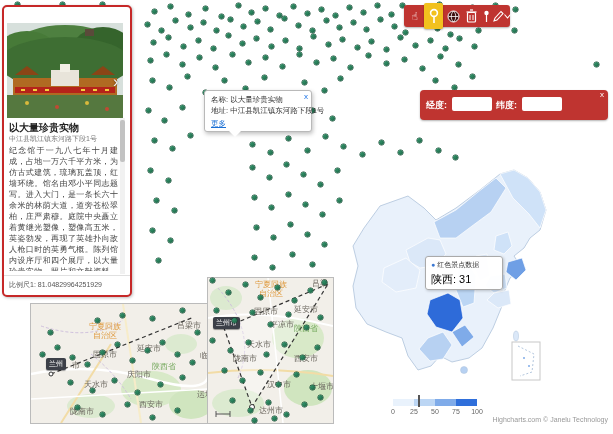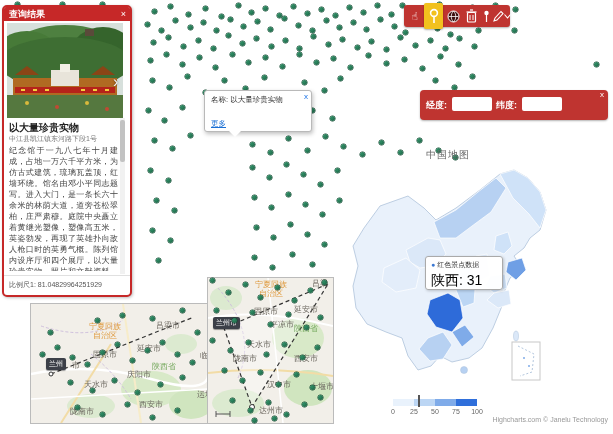--- a/index.html
+++ b/index.html
@@ -60,21 +60,21 @@
         border-radius:3px;font-size:9px;color:#333;line-height:18px;text-align:center;cursor:pointer;margin-left:46px;}
   .coords-close{position:absolute;right:4px;top:0px;color:#fff;font-size:8px;}
   
   .china-title{position:absolute;left:352px;top:148px;width:192px;text-align:center;font-size:10px;color:#666;
         letter-spacing:1px;z-index:4;}
   .china-svg{position:absolute;left:348px;top:158px;z-index:3;}
   .china-tip{position:absolute;left:425px;top:256px;width:76px;height:32px;background:rgba(255,255,255,.96);
         border:1px solid #aaa;border-radius:3px;box-shadow:1px 1px 3px rgba(0,0,0,.2);z-index:5;}
   .tip-l1{position:absolute;left:5px;top:3px;font-size:7px;color:#333;white-space:nowrap;}
   .tip-dot{color:#3a77d2;font-size:7px;}
-  .tip-l2{position:absolute;left:5px;top:15px;font-size:14px;color:#000;}
+  .tip-l2{position:absolute;left:5px;top:15px;font-size:11px;color:#000;}
   .legend-block{position:absolute;top:399px;height:7px;width:21px;z-index:4;}
   .legend-tick{position:absolute;top:408px;font-size:7px;color:#666;transform:translateX(-50%);z-index:4;}
   .legend-marker{position:absolute;left:418px;top:395px;width:2px;height:12px;background:#555;z-index:5;}
   .credit{position:absolute;left:470px;top:416px;width:138px;text-align:right;font-size:7px;color:#999;z-index:4;}
   
   .inset{position:absolute;background:#f2efe9;border:1px solid #bbb;z-index:1;overflow:hidden;}
   #inset1{left:30px;top:303px;width:177px;height:119px;}
   #inset2{left:207px;top:277px;width:125px;height:145px;}
   .mlbl{position:absolute;font-size:8px;color:#6b675f;white-space:nowrap;transform:translate(0,-50%);z-index:2;}
   .mlbl.orange{color:#df9a3e;}
@@ -101,21 +101,21 @@
       <path d="M92,0 L110,119" stroke="#f7ecc9" stroke-width="2" fill="none"></path>
       <path d="M10,22 Q60,38 92,16" stroke="#cfc0dd" stroke-width="1" fill="none" stroke-dasharray="3,2"></path>
       <path d="M60,50 Q85,70 100,95" stroke="#cfc0dd" stroke-width="1" fill="none" stroke-dasharray="3,2"></path>
       <path d="M20,70 L163,13" stroke="#333" stroke-width="1.2" fill="none" stroke-dasharray="4,3"></path>
       <circle cx="20" cy="70" r="2" fill="#fff" stroke="#333" stroke-width="1"></circle>
     </svg>
   <span class="mlbl orange" style="left: 58px; top: 22px;">宁夏回族</span>
       <span class="mlbl orange" style="left: 62px; top: 31px;">自治区</span>
       <span class="mlbl" style="left: 62px; top: 50px;">固原市</span>
       <span class="mlbl" style="left: 106px; top: 44px;">延安市</span>
-      <span class="mlbl" style="left: 125px; top: 21px;">吕梁市</span>
+      <span class="mlbl" style="left: 146px; top: 21px;">吕梁市</span>
       <span class="mlbl" style="left: 169px; top: 51px;">临</span>
       <span class="mlbl green" style="left: 121px; top: 62px;">陕西省</span>
       <span class="mlbl" style="left: 96px; top: 70px;">庆阳市</span>
       <span class="mlbl" style="left: 53px; top: 80px;">天水市</span>
       <span class="mlbl" style="left: 108px; top: 100px;">西安市</span>
       <span class="mlbl" style="left: 166px; top: 90px;">运城</span>
       <span class="mlbl" style="left: 39px; top: 107px;">陇南市</span>
       <span class="mlbl badge" style="left: 15px; top: 60px;">兰州</span>
       <span class="mlbl" style="left: 41px; top: 61px;">市</span>
     </div>
@@ -144,21 +144,20 @@
       <span class="mlbl green" style="left: 86px; top: 50px;">陕西省</span>
       <span class="mlbl" style="left: 39px; top: 66px;">天水市</span>
       <span class="mlbl" style="left: 25px; top: 80px;">陇南市</span>
       <span class="mlbl" style="left: 86px; top: 80px;">西安市</span>
       <span class="mlbl" style="left: 59px; top: 106px;">汉中市</span>
       <span class="mlbl" style="left: 102px; top: 108px;">十堰市</span>
       <span class="mlbl" style="left: 51px; top: 132px;">达州市</span>
       <span class="mlbl badge" style="left: 5px; top: 45px;">兰州市</span>
     </div>
 
-  <div class="china-title">中国地图</div>
   <svg class="china-svg" width="252" height="240" viewBox="0 0 252 240">
     <path d="M16,70 L32,48 L60,38 L76,50 L88,62 L108,50 L132,32 L152,16 L166,12 L180,20 L192,34 L198,52 L192,72 L182,80 L176,90 L166,98 L174,110 L162,120 L157,132 L154,148 L145,170 L134,190 L121,200 L104,204 L92,198 L83,208 L70,212 L60,198 L54,180 L38,174 L19,166 L8,150 L5,128 L10,108 L5,88 Z" fill="#e9f1fb" stroke="#aec3da" stroke-width="0.8"></path>
     <path d="M86,64 L108,52 L130,34 L148,20 L158,30 L143,54 L124,68 L108,80 L92,80 Z" fill="#b7d1f2" stroke="#fff" stroke-width="0.7"></path>
     <path d="M152,16 L166,12 L180,20 L192,34 L198,52 L192,70 L181,56 L165,40 Z" fill="#cfe2f8" stroke="#fff" stroke-width="0.7"></path>
     <path d="M58,92 L80,80 L92,82 L98,96 L86,108 L72,110 L62,104 Z" fill="#dbe8f8" stroke="#fff" stroke-width="0.7"></path>
     <path d="M36,110 L58,100 L72,112 L68,130 L48,134 L34,124 Z" fill="#e3edfa" stroke="#fff" stroke-width="0.7"></path>
     <path d="M148,78 L160,74 L164,88 L156,96 L146,92 Z" fill="#cfe2f8" stroke="#fff" stroke-width="0.7"></path>
     <path d="M128,98 L139,96 L142,118 L132,123 L126,110 Z" fill="#dbe8f8" stroke="#fff" stroke-width="0.7"></path>
     <path d="M160,104 L174,100 L178,112 L168,122 L158,114 Z" fill="#6f9fe5" stroke="#fff" stroke-width="0.7"></path>
     <path d="M110,112 L122,108 L128,118 L126,145 L115,149 L108,132 Z" fill="#bcd6f4" stroke="#fff" stroke-width="0.7"></path>
@@ -179,21 +178,20 @@
 
   <div class="china-tip">
     <div class="tip-l1"><span class="tip-dot">●</span>
       <span>红色景点数据</span></div>
     <div class="tip-l2">陕西: 31</div>
   </div>
   <div class="legend-marker"></div>
   <div class="credit">Highcharts.com © Janelu Technology</div>
 
   <div class="panel">
-    <div class="panel-header">查询结果</div>
     <div class="panel-close">×</div>
     <div class="photo">
       <svg width="116" height="95" viewBox="0 0 116 95">
         <rect x="0" y="0" width="116" height="95" fill="#d7e0dc"></rect>
         <ellipse cx="58" cy="20" rx="46" ry="18" fill="#4e8040"></ellipse>
         <ellipse cx="20" cy="32" rx="32" ry="24" fill="#477a38"></ellipse>
         <ellipse cx="96" cy="30" rx="32" ry="26" fill="#35642c"></ellipse>
         <ellipse cx="58" cy="40" rx="66" ry="26" fill="#3e6e33"></ellipse>
         <rect x="78" y="6" width="9" height="7" fill="#5a4a3a"></rect>
         <rect x="6" y="55" width="104" height="17" fill="#b06a22"></rect>
@@ -221,20 +219,21 @@
     <div class="p-desc">纪念馆于一九八七年十月建成，占地一万六千平方米，为仿古式建筑，琉璃瓦盖顶，红墙环绕。馆名由邓小平同志题写。进入大门，是一条长六十余米的林荫大道，道旁苍松翠柏，庄严肃穆。庭院中央矗立着黄继光塑像，塑像高五米，英姿勃发，再现了英雄扑向敌人枪口时的英勇气概。陈列馆内设序厅和四个展厅，以大量珍贵实物、照片和文献资料，生动展示了黄继光烈士光辉、战斗的一生。纪念馆先后被命名为全国爱国主义教育示范基地、全国中小学爱国主义教育基地，每年接待参观者数十万人次，是人们缅怀先烈、接受革命传统教育的重要场所。</div>
     <div class="p-scroll">
         <div class="p-thumb"></div>
       </div>
     <div class="p-footer"></div>
     <div class="p-scale">比例尺1: 81.04829964251929</div>
   </div>
 
   <div class="popup">
     <div class="popup-line" style="top:4px">名称: 以大量珍贵实物</div>
+    <div class="popup-line" style="top:15px">地址: 中江县凯江镇东河路下段1号</div>
     <div class="popup-more">更多</div>
     <div class="popup-close">x</div>
   </div>
   <div class="redmark"></div>
 
   <div class="toolbar">
     <div class="tool tool-hand">
       <span class="hand-glyph">☝</span>
     </div>
     <div class="tool tool-active">

